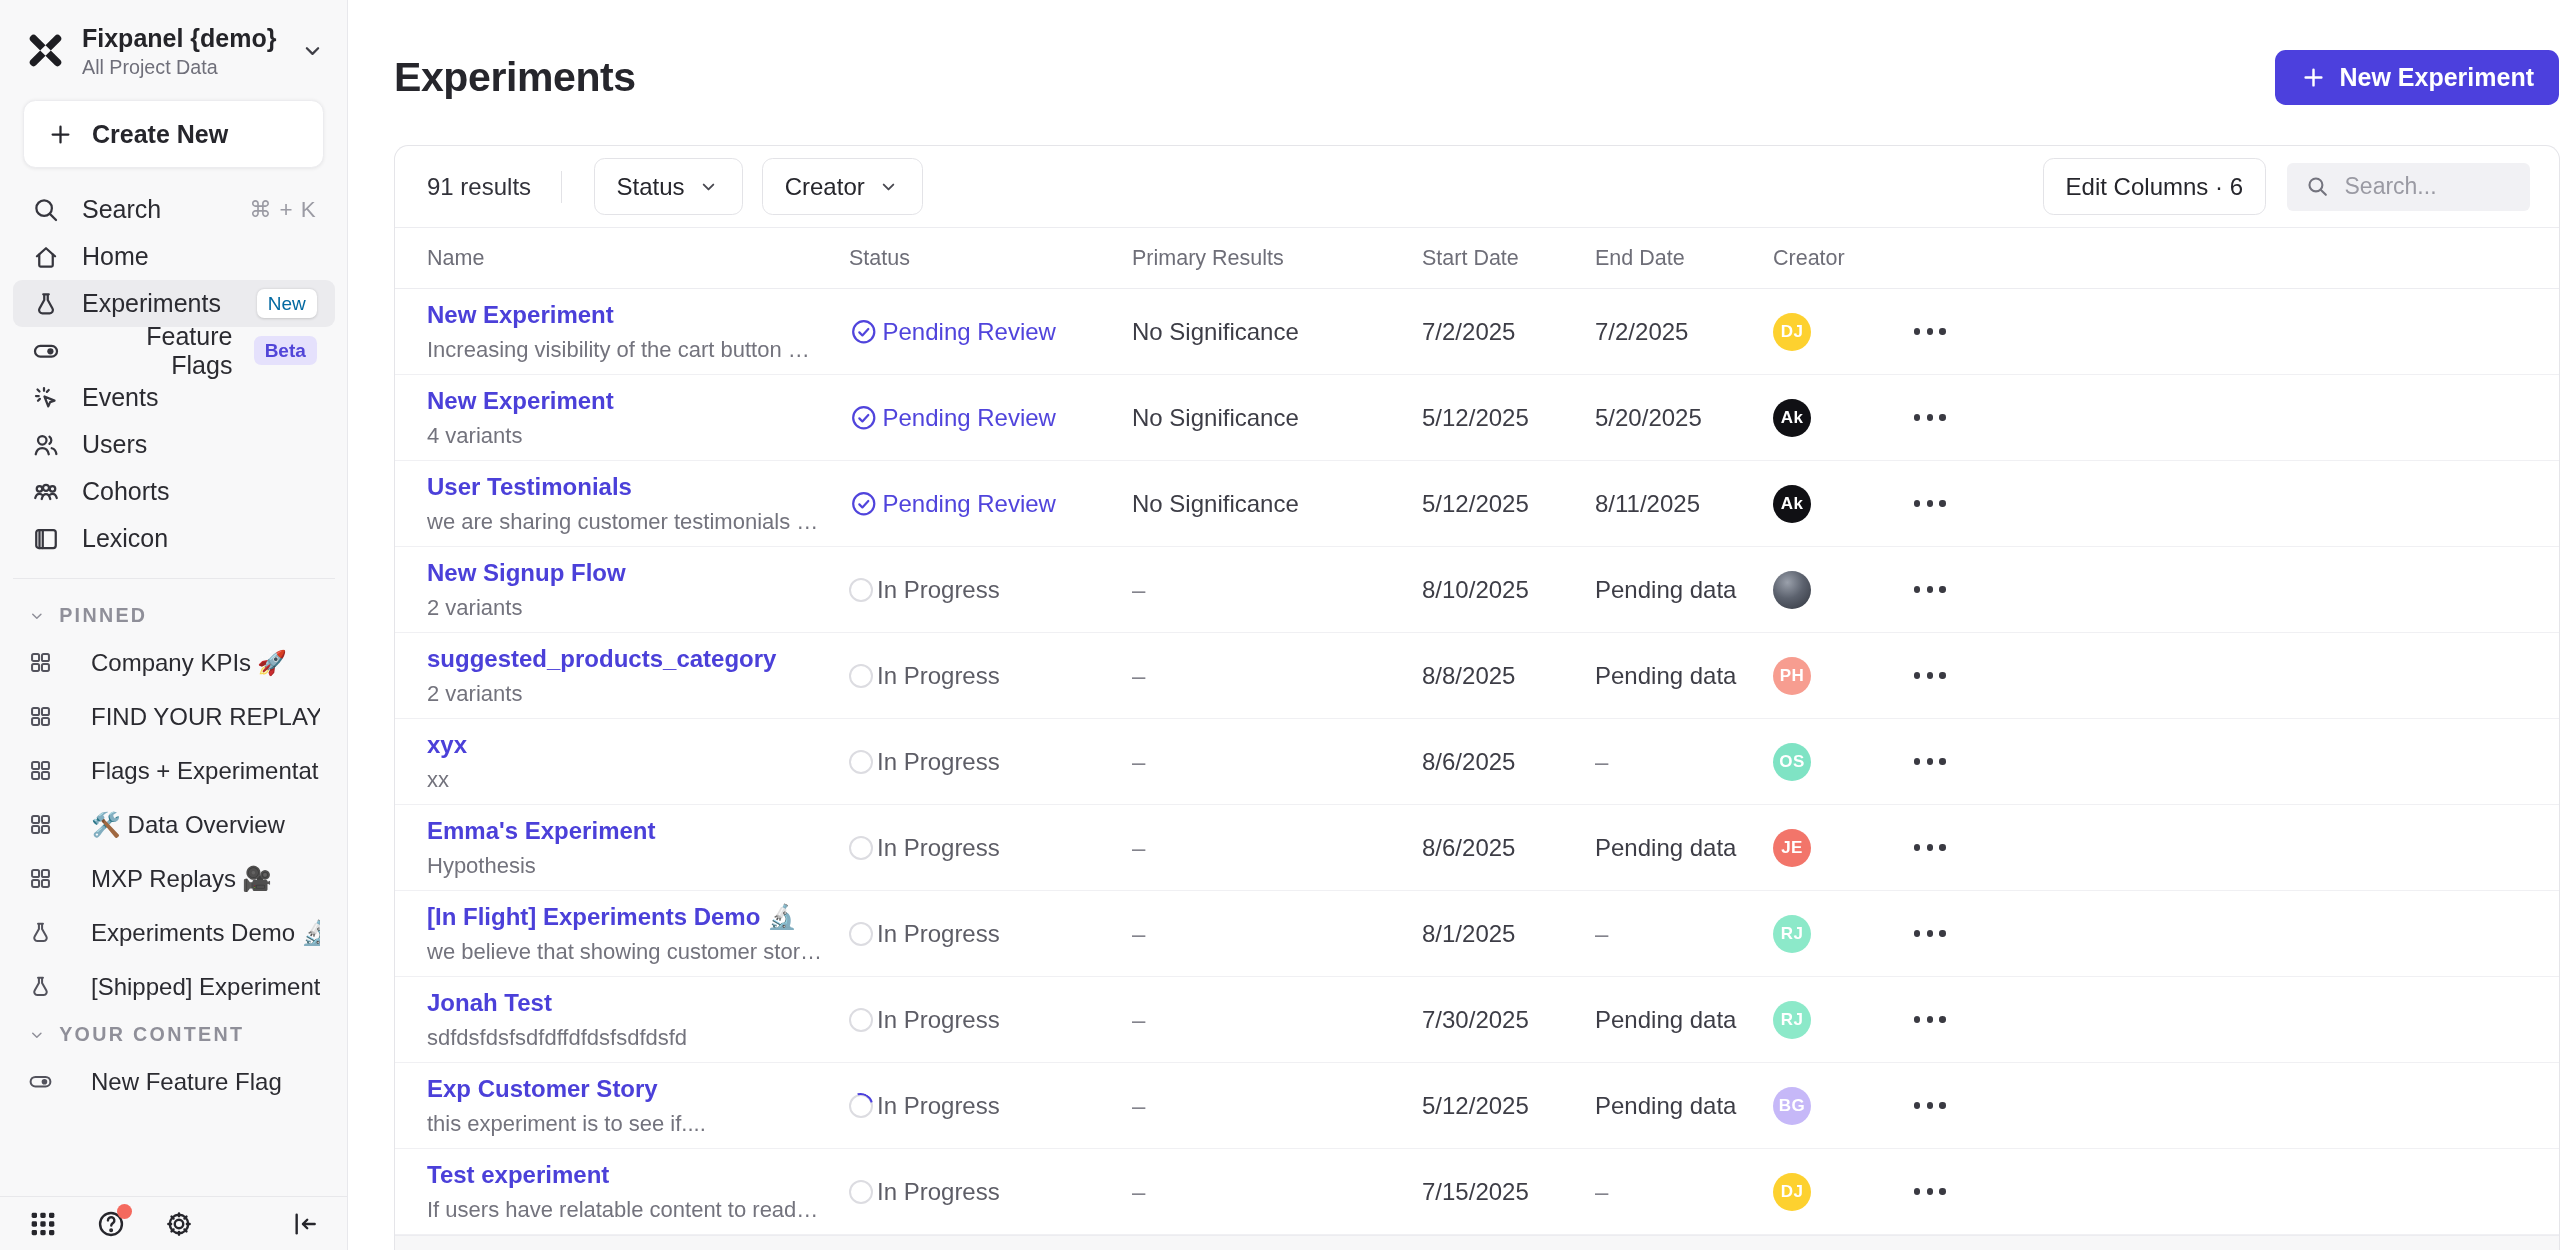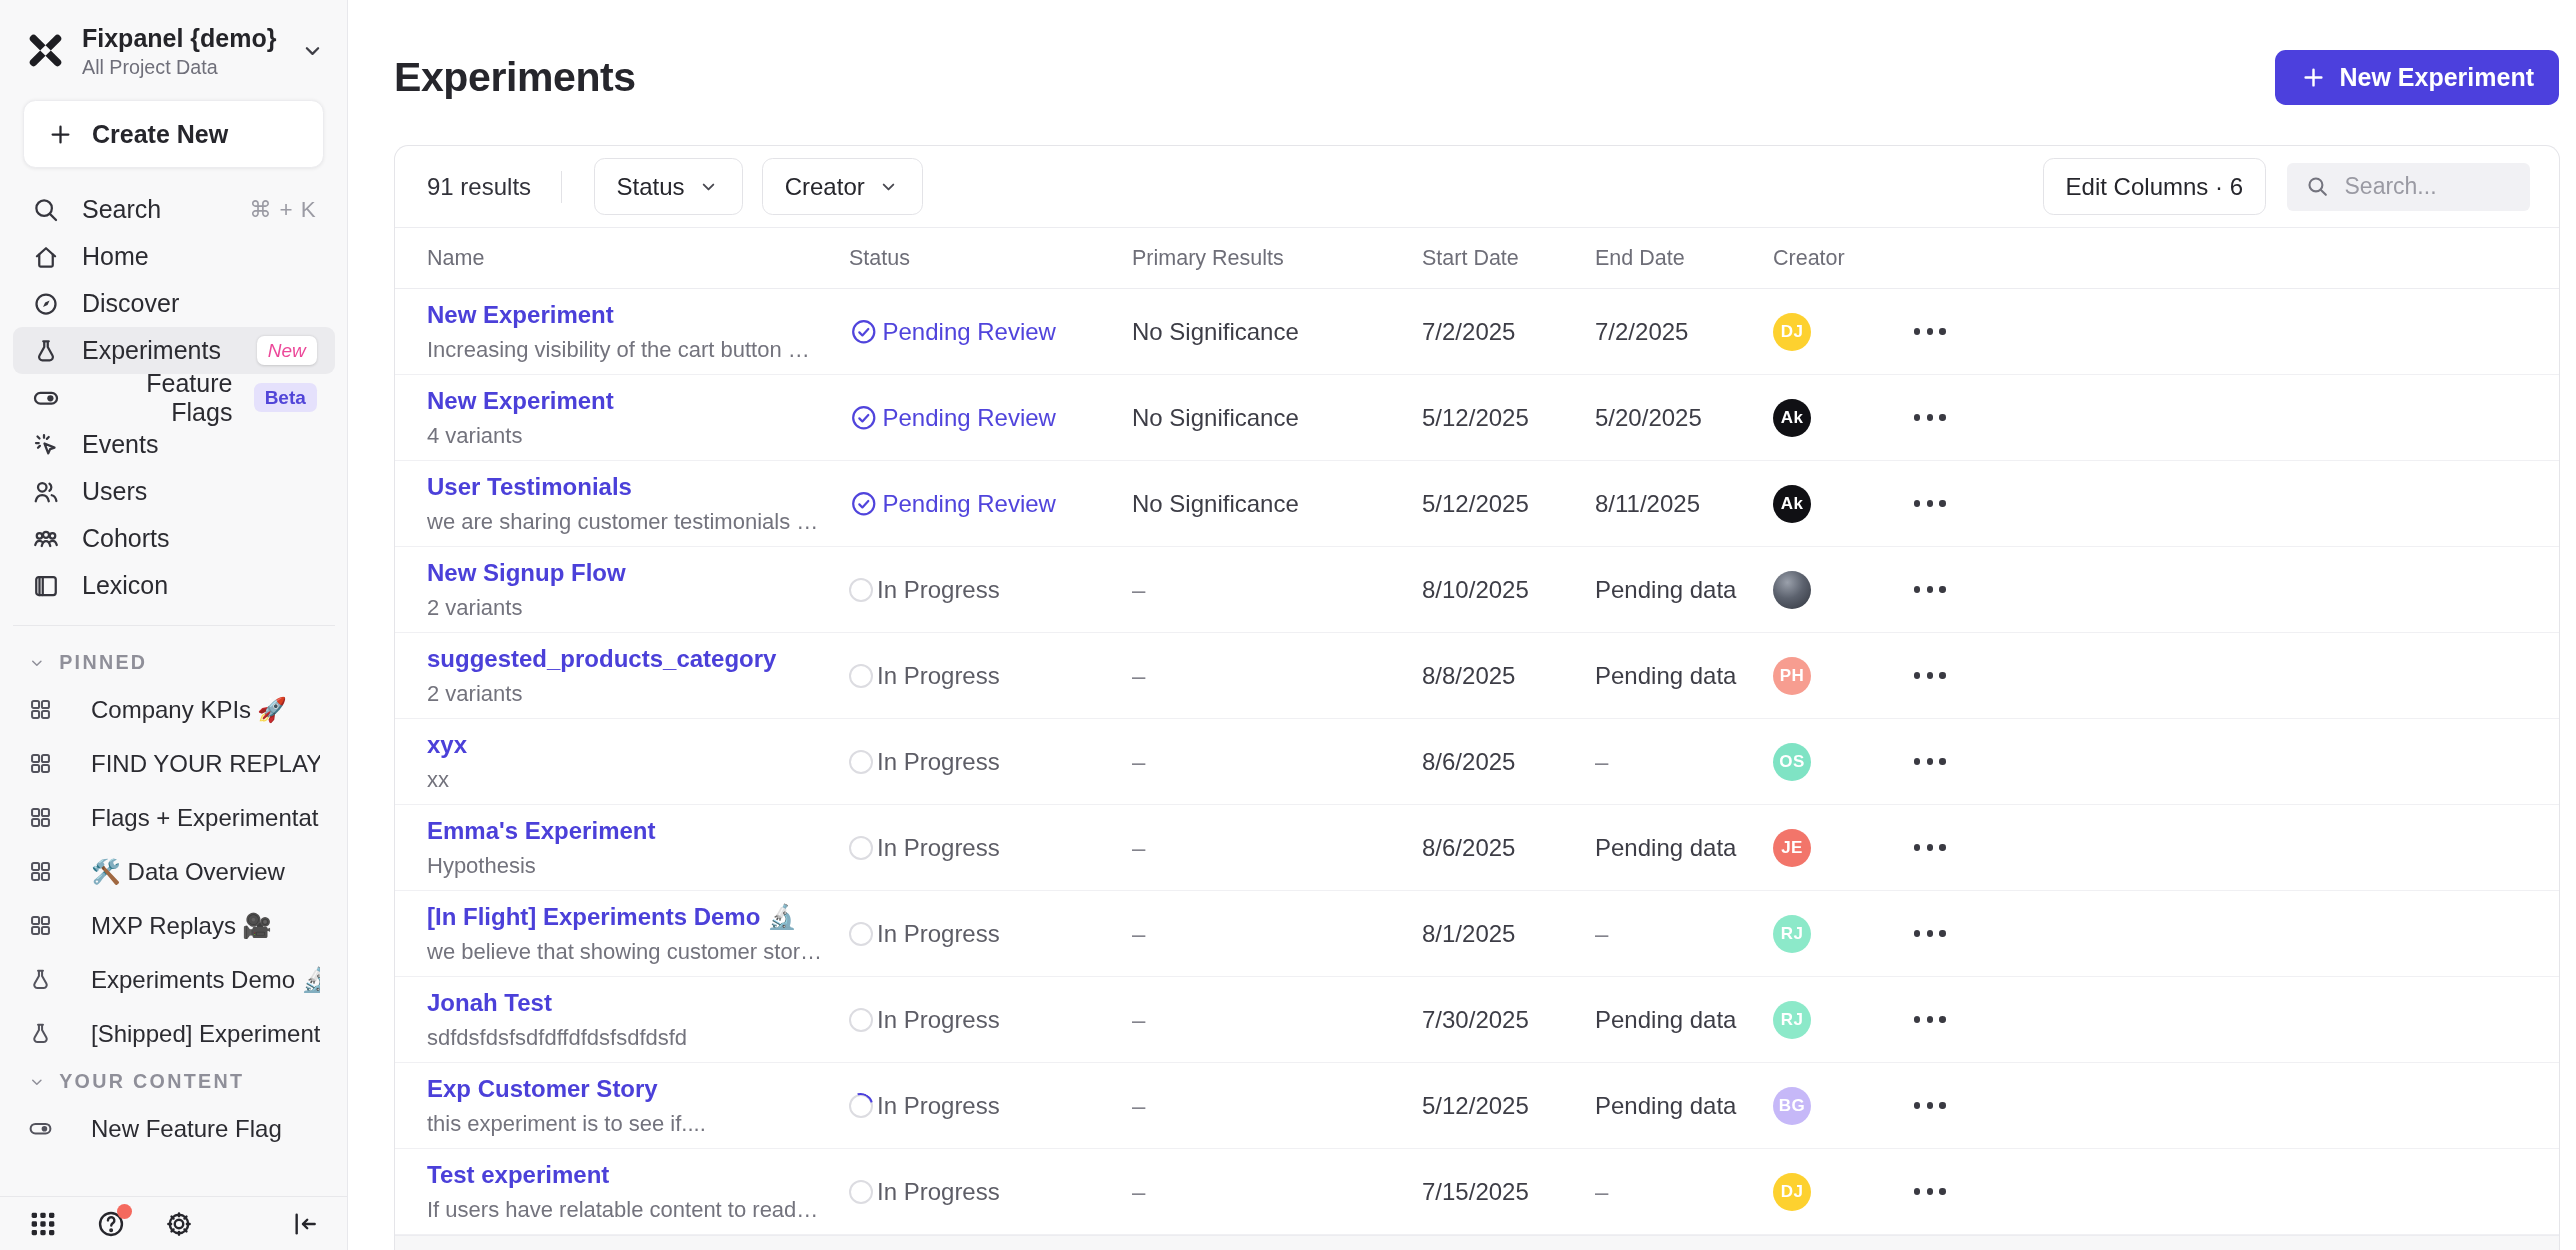--- a/index.html
+++ b/index.html
@@ -39,21 +39,21 @@
   .nav { display:flex; flex-direction:column; padding:0 12.5px; }
   .nav-item {
     height:47px; display:flex; align-items:center; gap:21.5px; padding:0 18px;
     border-radius:9px; font-size:25px; color:#2b2b31; cursor:pointer; flex:none;text-align:right;
   }
   .nav-item .icon { width:30px; height:30px; color:#36363e; flex:none; }
   .nav-item.active { background:#ebebee; }
   .icon svg { width:100%; height:100%; display:block; }
   .shortcut { margin-left:auto; font-size:22.4px; color:#9b9ba4; letter-spacing:0.9px; }
   .badge { margin-left:auto; font-size:19px; line-height:1; padding:5.4px 10.7px; border-radius:7.2px; }
-  .badge-new { background:#ffffff; color:#ec4899; box-shadow:0 0.9px 2.7px rgba(0,0,0,.16);font-style:italic; }
+  .badge-new { background:#ffffff; color:#0369a1; box-shadow:0 0.9px 2.7px rgba(0,0,0,.16); }
   .badge-beta { background:#e5e1fc; color:#5145d8; font-weight:600; }
 
   .side-divider { height:0.9px; background:#e8e8eb; margin:16px 12.5px; flex:none; }
 
   .section-h {
     display:flex; align-items:center; gap:12.5px; padding:0 27px; height:41px;
     font-size:19.7px; font-weight:700; letter-spacing:2.3px; color:#8f8f99; cursor:pointer; flex:none;
   }
   .section-h .icon { width:19.7px; height:19.7px; color:#8f8f99; }
   .pin-item {
@@ -183,29 +183,20 @@
           <span class="shortcut">⌘ + K</span>
         </div>
         <div class="nav-item">
           <span class="icon">
             <svg viewBox="0 0 24 24" fill="none" stroke="currentColor" stroke-width="1.8" stroke-linecap="round" stroke-linejoin="round">
               <path d="M4.8 11.4L12 5l7.2 6.4"></path>
               <path d="M6.6 10v8.6a1 1 0 001 1h8.8a1 1 0 001-1V10"></path>
             </svg>
           </span>
           <span class="lbl">Home</span>
-        </div>
-        <div class="nav-item">
-          <span class="icon">
-            <svg viewBox="0 0 24 24" fill="none" stroke="currentColor" stroke-width="1.8" stroke-linecap="round" stroke-linejoin="round">
-              <circle cx="12" cy="12" r="7.6"></circle>
-              <path d="M14.9 9.1l-1.7 3.6-3.6 1.7 1.7-3.6z" fill="currentColor" stroke="none"></path>
-            </svg>
-          </span>
-          <span class="lbl">Discover</span>
         </div>
         <div class="nav-item active">
           <span class="icon">
             <svg viewBox="0 0 24 24" fill="none" stroke="currentColor" stroke-width="1.8" stroke-linecap="round" stroke-linejoin="round">
               <path d="M9.8 4.2h4.4M10.6 4.2v4.6L6.8 15.6a2.6 2.6 0 002.3 3.9h5.8a2.6 2.6 0 002.3-3.9L13.4 8.8V4.2"></path>
             </svg>
           </span>
           <span class="lbl">Experiments</span>
           <span class="badge badge-new">New</span>
         </div>

